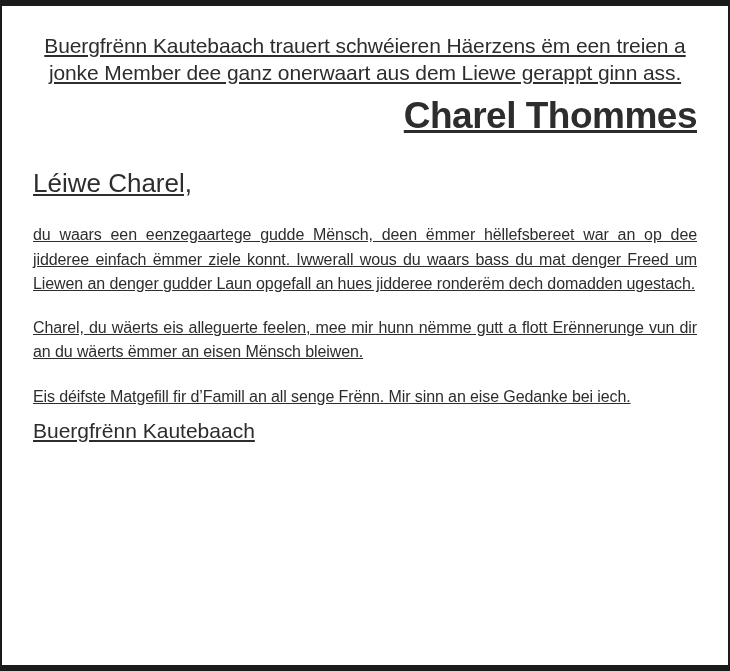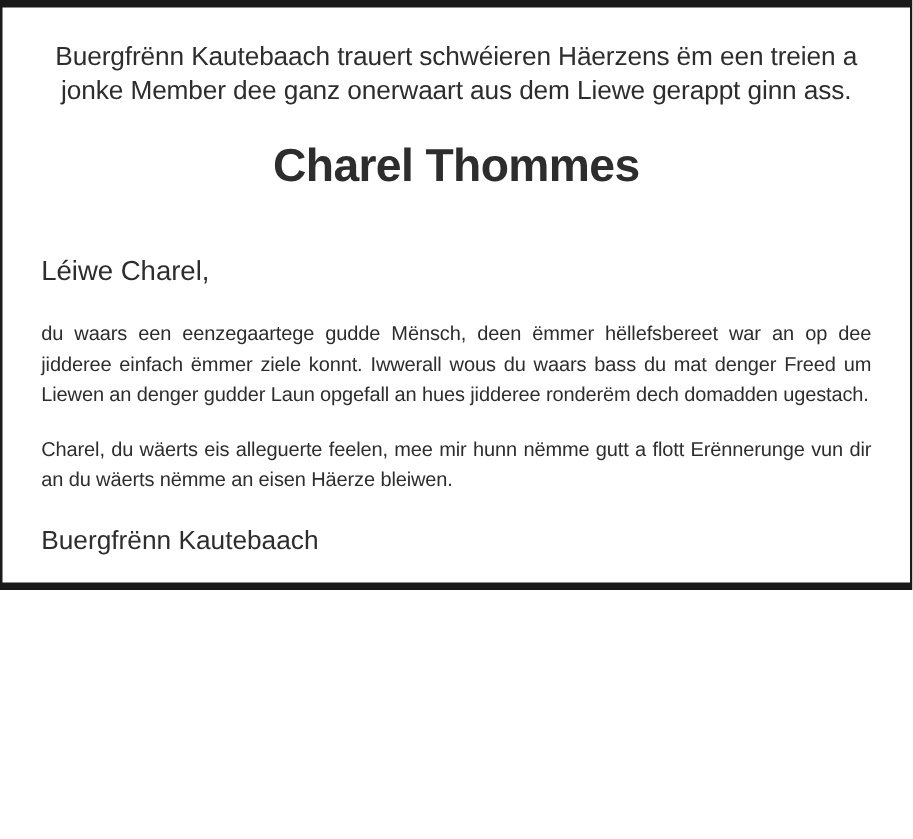--- a/index.html
+++ b/index.html
@@ -5,82 +5,84 @@
   html, body {
     margin: 0;
     padding: 0;
     background: #ffffff;
     width: 730px;
     height: 671px;
   }
   .notice-frame {
     box-sizing: border-box;
     width: 730px;
-    height: 472px;
+    height: 671px;
     border-left: 2px solid var(--border-color, #1a1a1a);
     border-right: 2px solid var(--border-color, #1a1a1a);
     border-top: 6px solid var(--border-color, #1a1a1a);
     border-bottom: 6px solid var(--border-color, #1a1a1a);
     background: var(--bg-color, #ffffff);
     padding: 26px 31px 10px 31px;
     font-family: "Liberation Sans", "DejaVu Sans", sans-serif;
     color: var(--text-color, #2d2d2d);
     overflow: hidden;
+    text-decoration: underline;
   }
   p { margin: 0; }
   .intro {
     text-align: center;
     font-size: 21px;
     line-height: 27px;
     font-weight: 500;
     letter-spacing: -0.1px;
   }
   .name {
-    margin: 25px 0 0 0;
-    text-align: center;
+    margin: 8px 0 0 0;
+    text-align: right;
     font-size: 37px;
     line-height: 44px;
     font-weight: 700;
     letter-spacing: -0.5px;
   }
   .salutation {
-    margin-top: 49px;
-    font-size: 22px;
+    margin-top: 33px;
+    font-size: 26px;
     line-height: 25px;
   }
   .body-par {
     font-size: 16px;
     line-height: 24.6px;
     text-align: justify;
     letter-spacing: -0.1px;
   }
   .par-1 { margin-top: 27px; }
   .par-2 { margin-top: 19px; }
   .farewell {
     margin-top: 21px;
     font-size: 21px;
     line-height: 25px;
   }
   .par-3 { margin-top: 20px; }
   .signature {
-    margin-top: 22px;
+    margin-top: 8px;
     font-size: 21px;
     line-height: 25px;
   }
 </style>
 </head>
 <body>
 
 <div class="notice-frame">
   <p class="intro">Buergfrënn Kautebaach trauert schwéieren Häerzens ëm een treien a jonke Member dee ganz onerwaart aus dem Liewe gerappt ginn ass.</p>
 
   <h1 class="name">Charel Thommes</h1>
 
   <p class="salutation">Léiwe Charel,</p>
 
   <p class="body-par par-1">du waars een eenzegaartege gudde Mënsch, deen ëmmer hëllefsbereet war an op dee jidderee einfach ëmmer ziele konnt. Iwwerall wous du waars bass du mat denger Freed um Liewen an denger gudder Laun opgefall an hues jidderee ronderëm dech domadden ugestach.</p>
 
-  <p class="body-par par-2">Charel, du wäerts eis alleguerte feelen, mee mir hunn nëmme gutt a flott Erënnerunge vun dir an du wäerts nëmme an eisen Häerze bleiwen.</p>
+  <p class="body-par par-2">Charel, du wäerts eis alleguerte feelen, mee mir hunn nëmme gutt a flott Erënnerunge vun dir an du wäerts ëmmer an eisen Mënsch bleiwen.</p>
 
 
+  <p class="body-par par-3">Eis déifste Matgefill fir d’Famill an all senge Frënn. Mir sinn an eise Gedanke bei iech.</p>
 
   <p class="signature">Buergfrënn Kautebaach</p>
 </div>
 
 </body></html>

